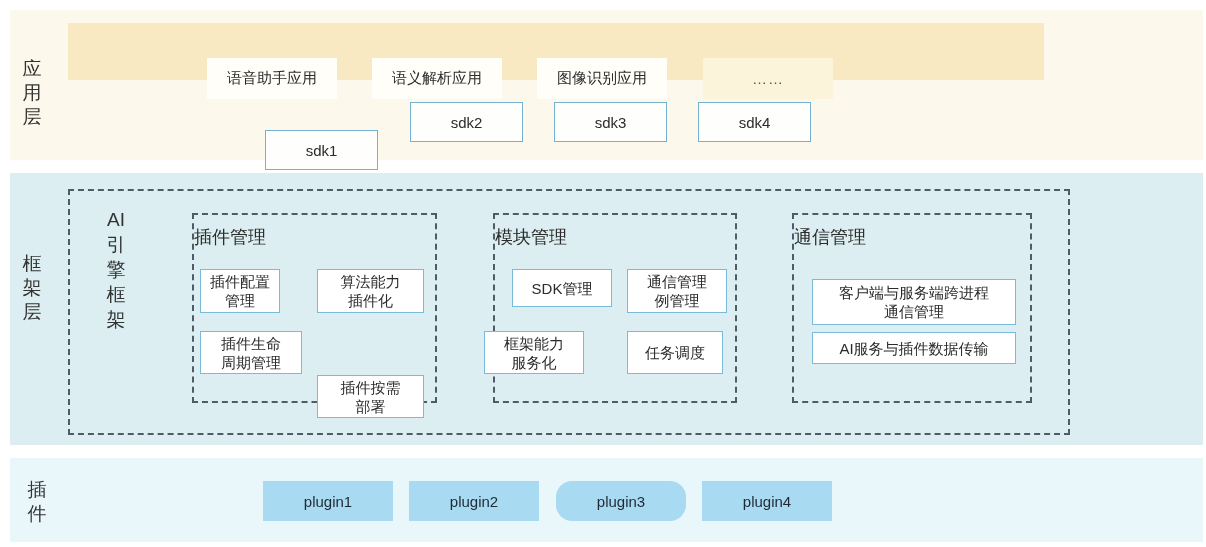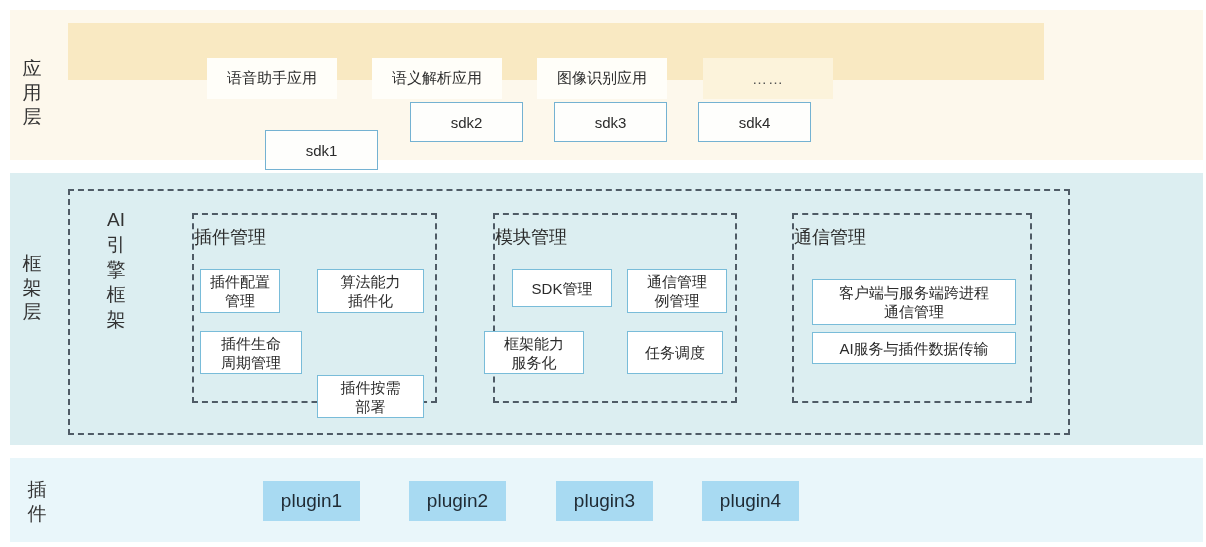--- a/index.html
+++ b/index.html
@@ -82,24 +82,24 @@
     display: flex; align-items: center; justify-content: center;
     text-align: center;
     white-space: pre-line;
     font-size: 15px;
     line-height: 19px;
     color: #2b2b2b;
   }
 
   
   .plugin-box {
-    top: 481px; height: 40px; width: 97px;
+    top: 481px; height: 40px; width: 130px;
     background: #a8daf2;
     display: flex; align-items: center; justify-content: center;
-    font-size: 19px;
+    font-size: 15px;
     color: #1f2a33;
   }
 </style>
 </head>
 <body>
 
 <div id="stage">
 
   <div class="abs app-panel"></div>
   <div class="abs app-band"></div>
@@ -161,16 +161,16 @@
 通信管理</div>
   <div class="abs cap-box" style="left:812px; top:332px; width:204px; height:32px;">AI服务与插件数据传输</div>
 
   <div class="abs plugin-panel"></div>
 
   <div class="abs vlabel" style="left:21px; top:478px; width:32px;">插
 件</div>
 
   <div class="abs plugin-box" style="left:263px;">plugin1</div>
   <div class="abs plugin-box" style="left:409px;">plugin2</div>
-  <div class="abs plugin-box" style="left:556px;">plugin3</div>
+  <div class="abs plugin-box" style="left:556px;border-radius:16px;">plugin3</div>
   <div class="abs plugin-box" style="left:702px;">plugin4</div>
 
 </div>
 
 </body></html>

